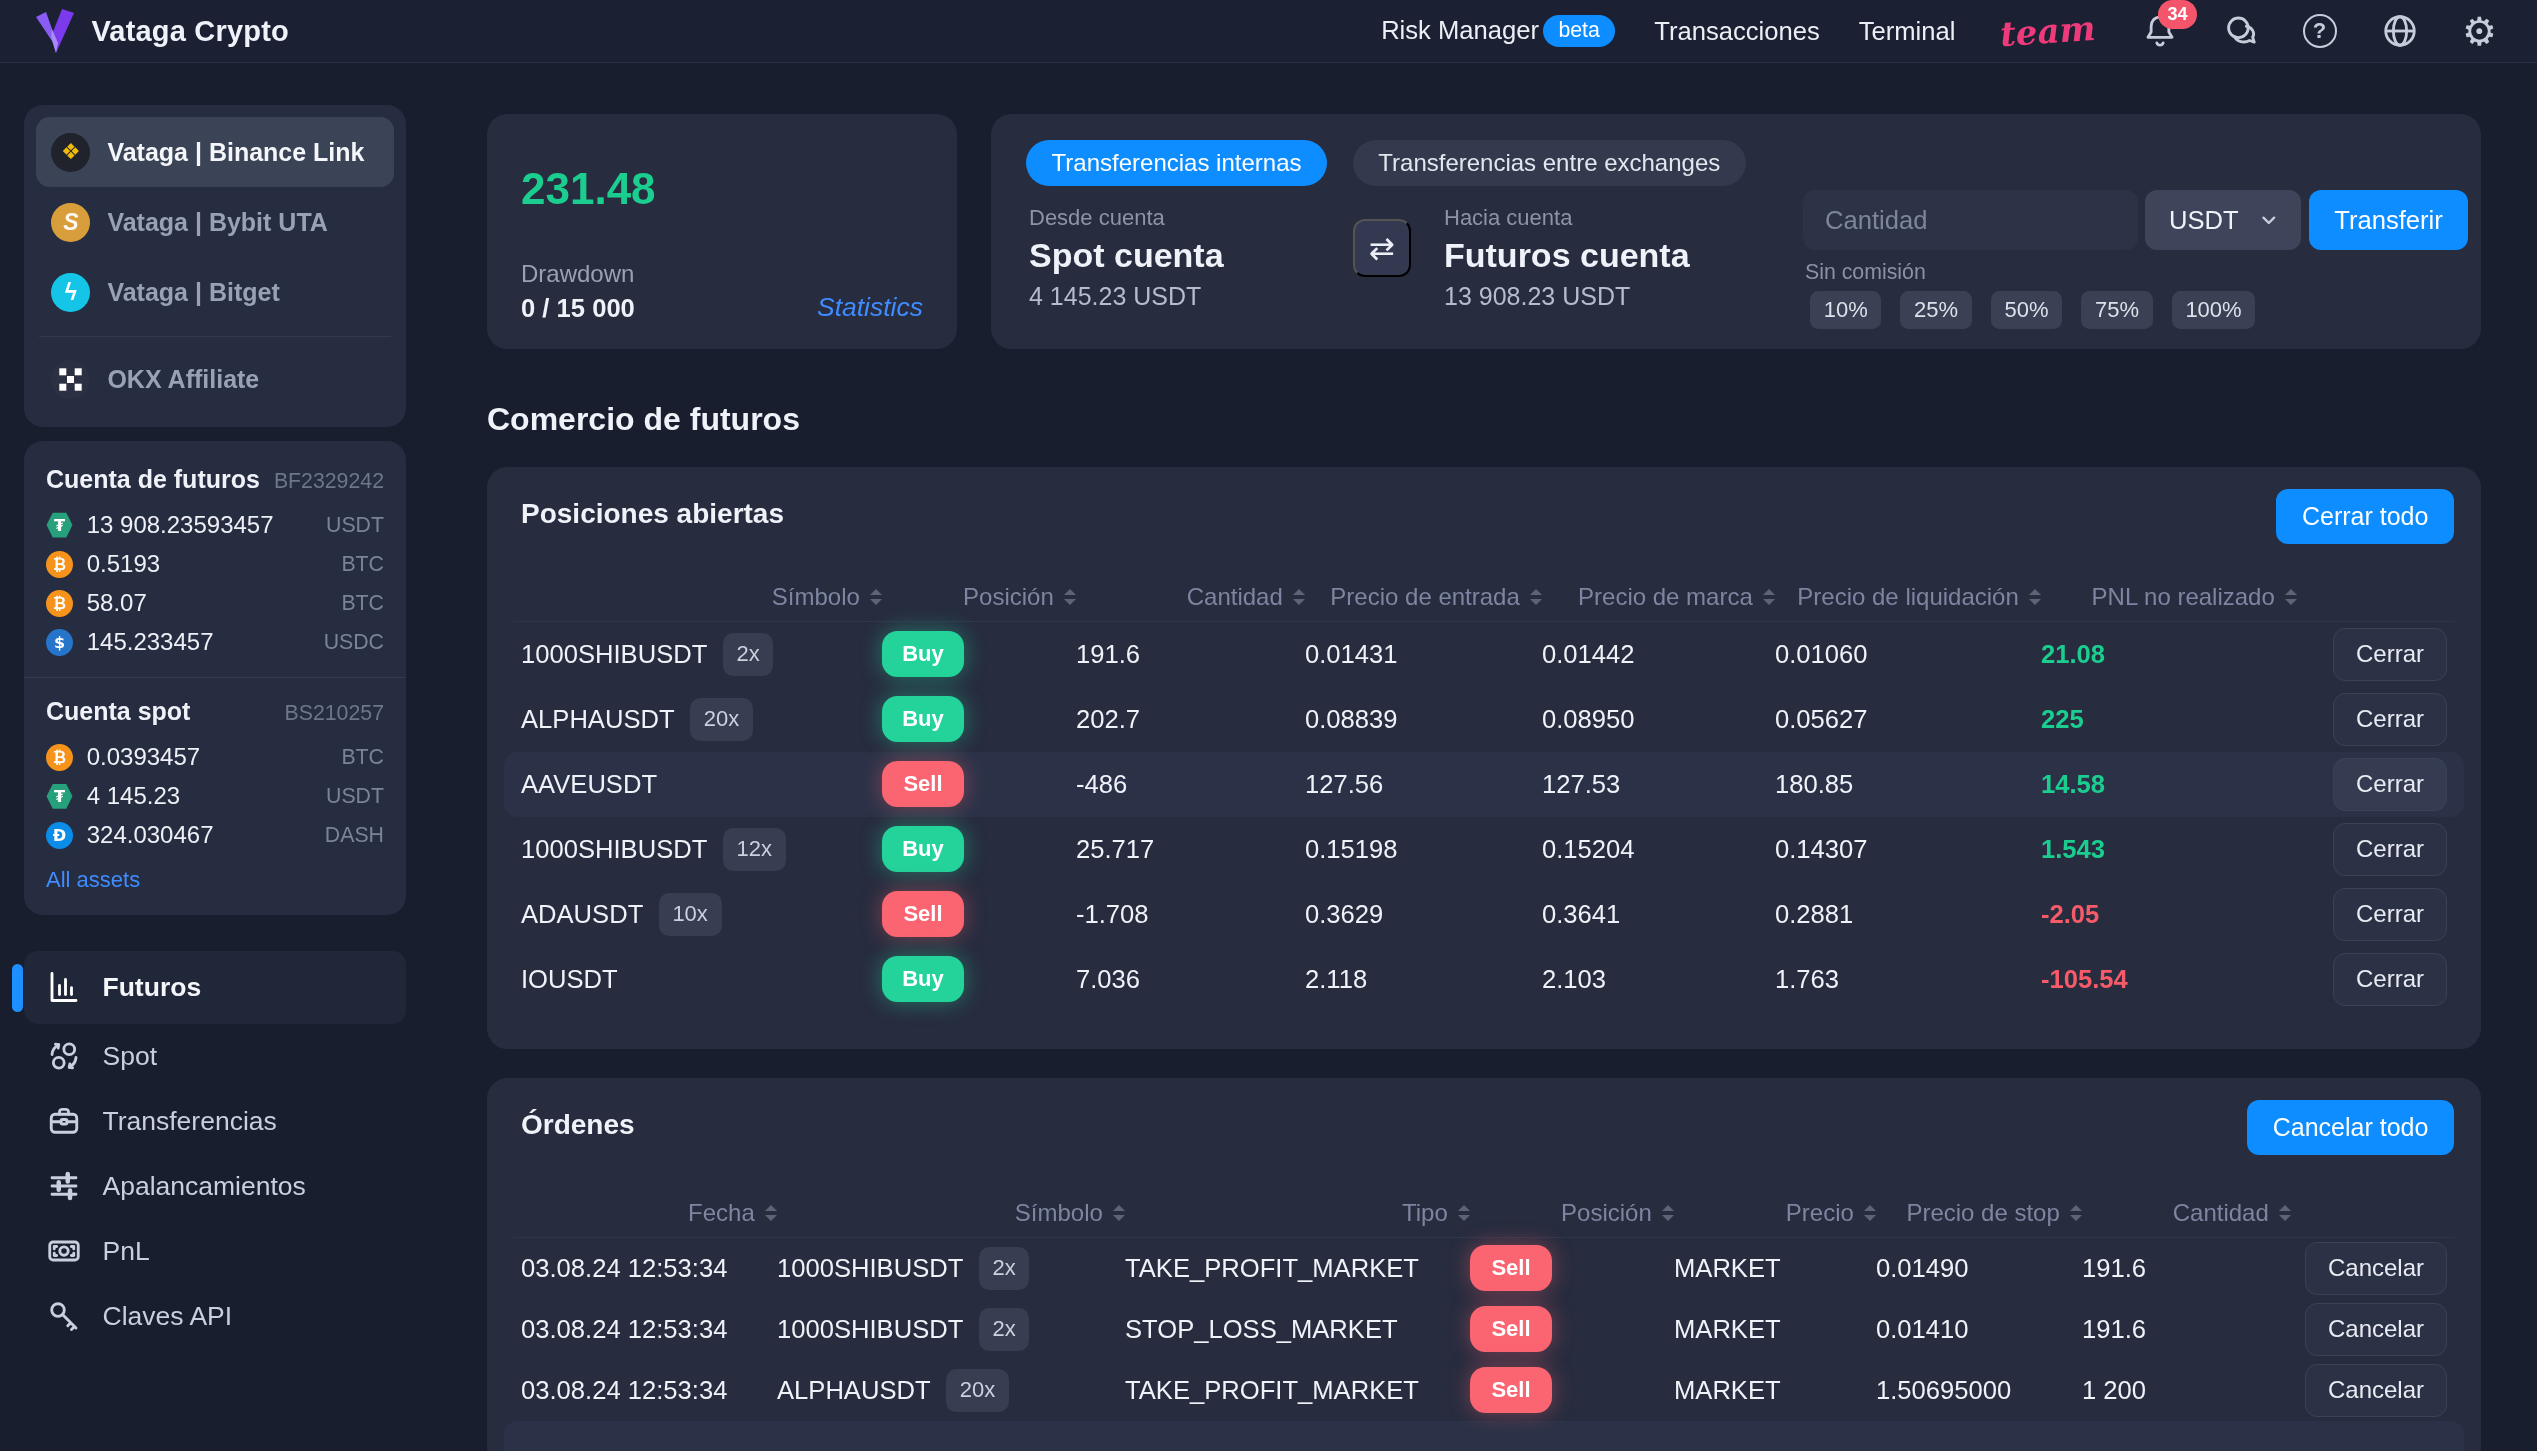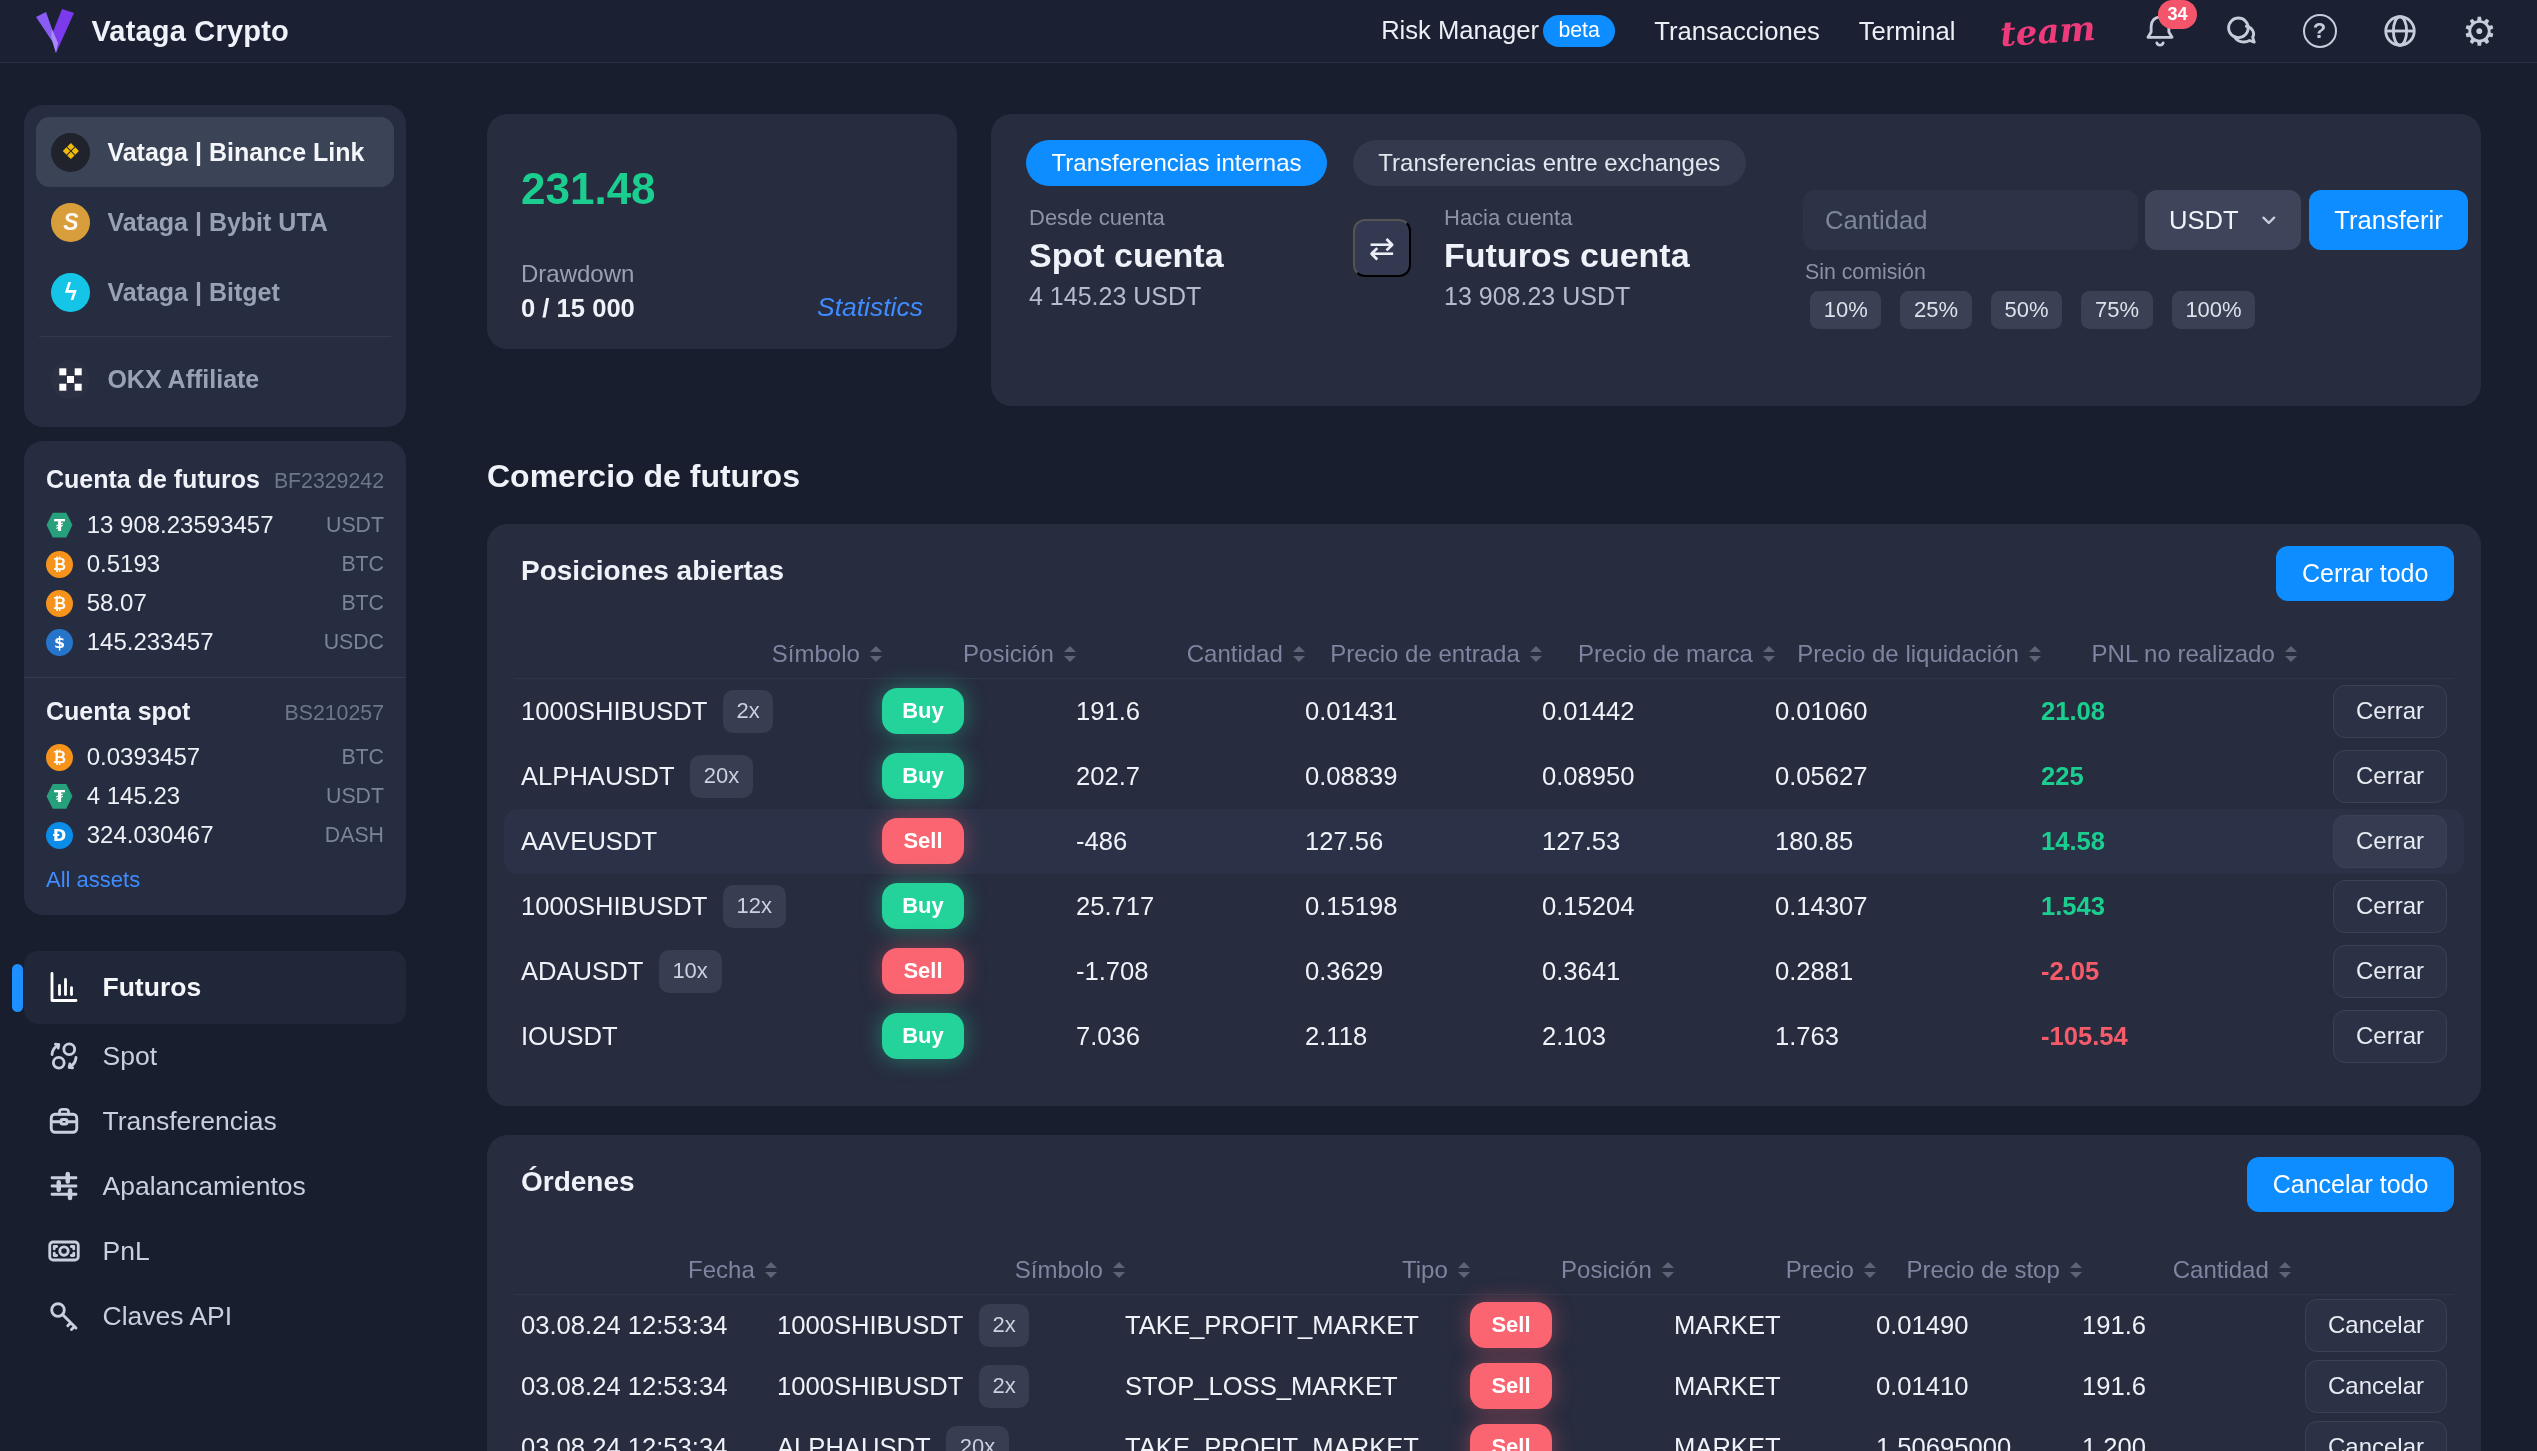--- a/index.html
+++ b/index.html
@@ -117,21 +117,21 @@
   .pnl-actions svg { width:32px; height:32px; color:#E3E7EF; }
   .share-chip { width:48px; height:48px; background:#333A4E; border-radius:12px; display:flex; align-items:center; justify-content:center; cursor:pointer; }
   .refresh-btn { cursor:pointer; display:flex; }
   .pnl-value { font-size:44px; font-weight:700; color:var(--pnl-green); margin-top:21px; }
   .pnl-bottom { position:absolute; left:34px; right:34px; bottom:25.6px; display:flex; align-items:flex-end; justify-content:space-between; }
   .dd-label { font-size:24px; color:#99A1B5; margin-bottom:6.8px; }
   .dd-value { font-size:25.6px; font-weight:700; }
   .stats-link { font-size:26.5px; color:var(--link); cursor:pointer;font-style:italic; }
 
   
-  .transfer-card { flex:1; height:292px; position:relative; padding:0; }
+  .transfer-card { flex:1; height:235px; position:relative; padding:0; }
   .tabs { position:absolute; left:35px; top:25.6px; display:flex; gap:25.6px; }
   .tab { height:46px; display:flex; align-items:center; padding:0 25.6px; border-radius:853px; font-size:24px; cursor:pointer; }
   .tab.active { background:var(--accent); color:#fff; }
   .tab.inactive { background:#333A4D; color:#E2E6EE; }
   .acct-block { position:absolute; top:91px; }
   .from-block { left:38px; }
   .to-block { left:453px; }
   .acct-sub { font-size:22px; color:#8C94A8; }
   .acct-name { font-size:34px; font-weight:700; margin-top:5.1px; }
   .acct-bal { font-size:25px; color:#B5BCCD; margin-top:6.8px; }

